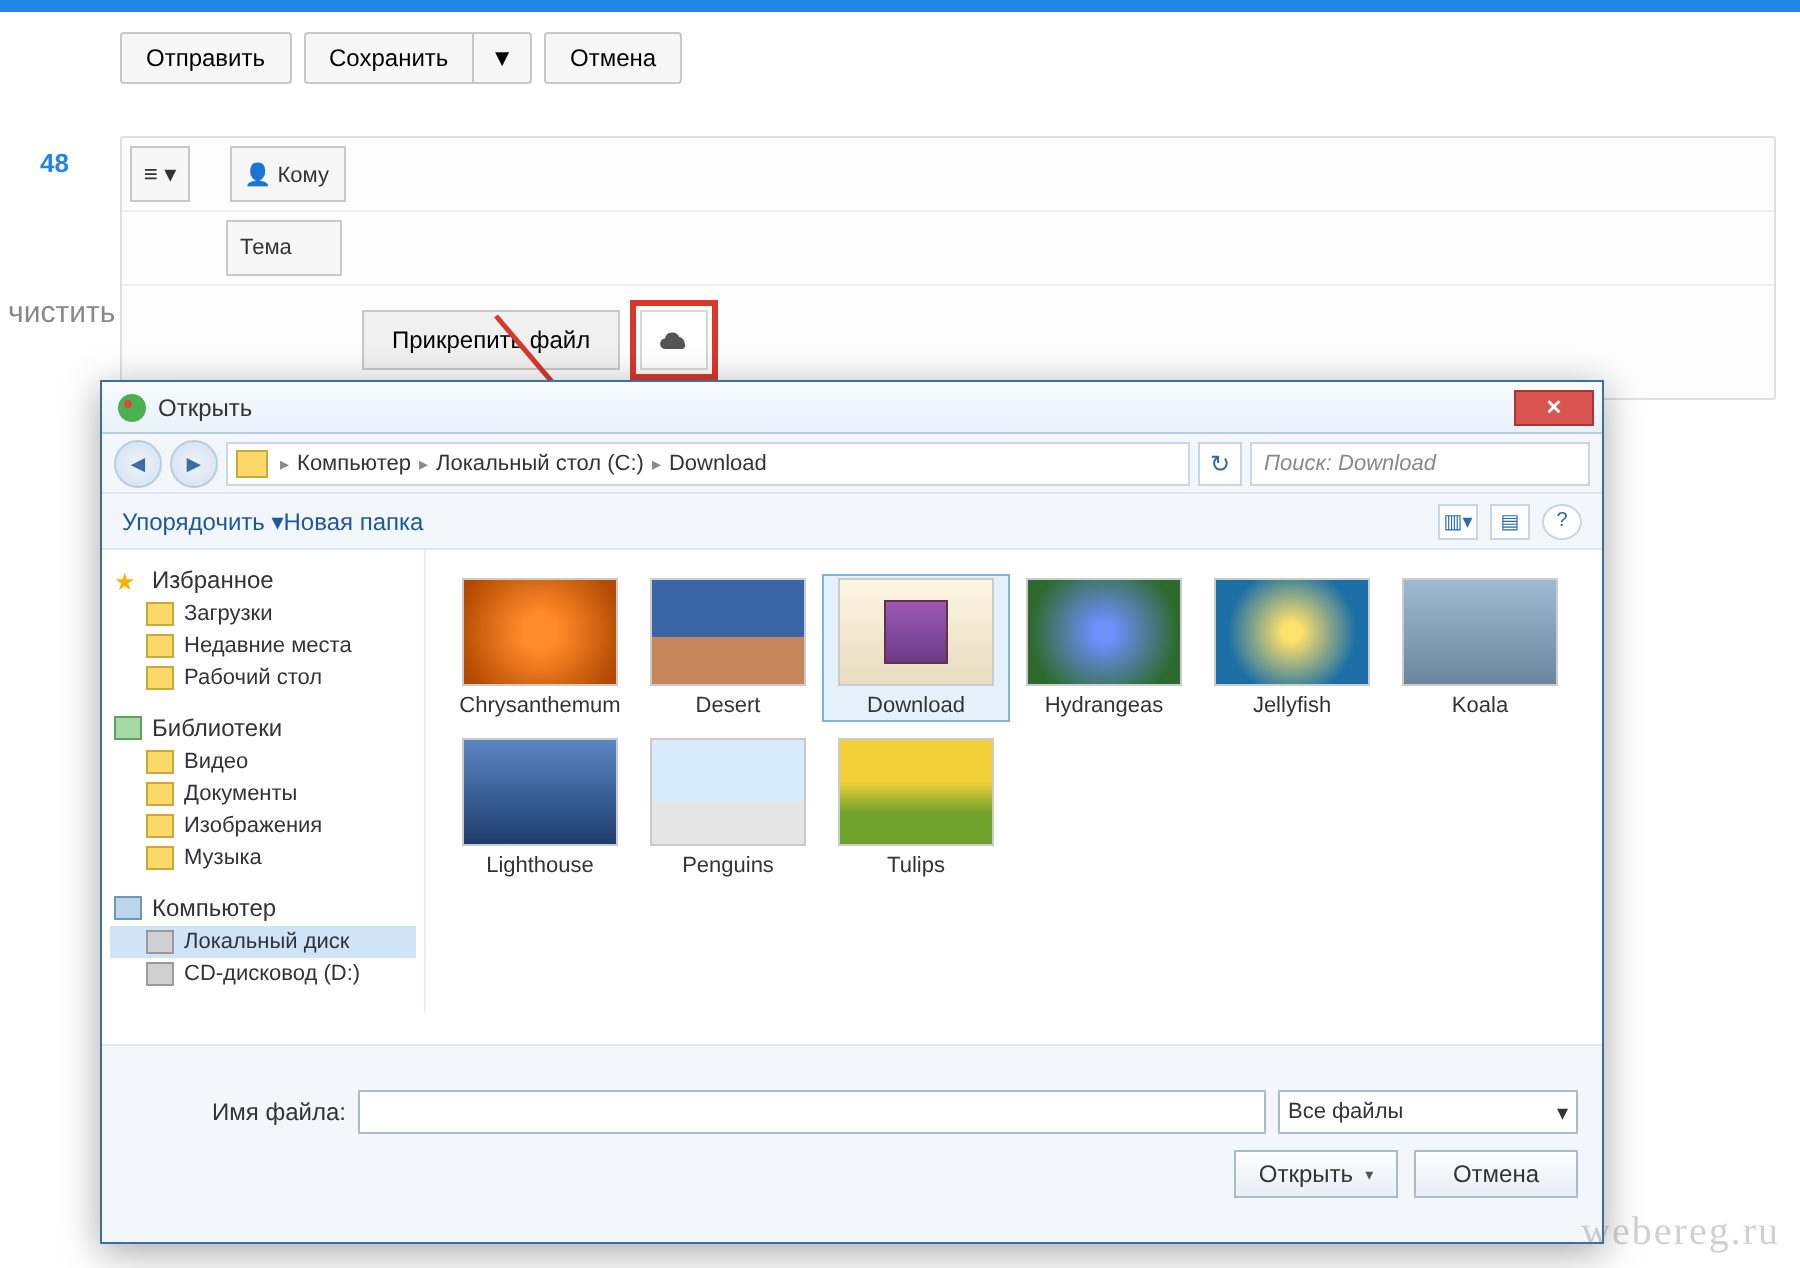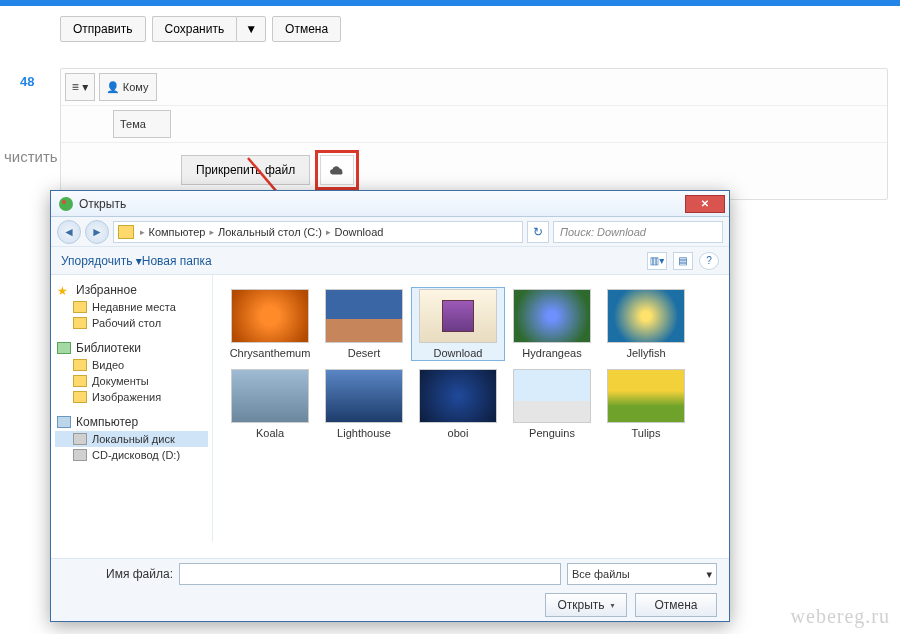--- a/index.html
+++ b/index.html
@@ -12,32 +12,32 @@
   .btn-split { display: flex; }
   .btn-split .btn:first-child { border-right: none; border-radius: 2px 0 0 2px; }
   .btn-split .btn:last-child  { border-radius: 0 2px 2px 0; padding: 5px 8px; }
 
   .side-count { position: absolute; left: 20px; top: 74px; color: #2385e8; font-weight: bold; font-size: 13px; }
   .side-clear { position: absolute; left: 4px; top: 148px; color: #888; font-size: 15px; }
 
   .compose { margin: 18px 12px 10px 60px; border: 1px solid #e0e0e0; border-radius: 2px; background: #fdfdfd; padding-bottom: 14px; }
   .row { display: flex; align-items: center; border-bottom: 1px solid #eee; }
   .row .mini { width: 30px; height: 28px; border: 1px solid #c8c8c8; margin: 4px; display: flex; align-items: center; justify-content: center; font-size: 12px; background: #f7f7f7; cursor: pointer; }
-  .row .lbl { width: 58px; height: 28px; border: 1px solid #c8c8c8; margin: 4px 4px 4px 0; display: flex; align-items: center; padding: 0 6px; background: #f7f7f7; font-size: 11px; }
+  .row .lbl { width: 58px; height: 28px; border: 1px solid #c8c8c8; margin: 4px 4px 4px 16px; display: flex; align-items: center; padding: 0 6px; background: #f7f7f7; font-size: 11px; }
   .row .grow { flex: 1; height: 28px; }
   .row2 { padding-left: 48px; }
   .row2 .lbl { margin-left: 4px; }
 
   .attach-row { padding: 12px 0 0 120px; display: flex; gap: 10px; align-items: center; }
   .attach-btn { background: #f0f0f0; border: 1px solid #c8c8c8; padding: 7px 14px; font-size: 12px; cursor: pointer; }
   .cloud-box { width: 34px; height: 30px; display: flex; align-items: center; justify-content: center; outline: 3px solid #d9372a; outline-offset: 2px; border: 1px solid #d8d8d8; background: #fff; cursor: pointer; }
   .cloud-box svg { width: 18px; height: 12px; }
 
   
-  .dialog { position: absolute; left: 50px; top: 190px; width: 680px; height: 432px; border: 1px solid #3b6ea5; background: #fff; box-shadow: 0 4px 18px rgba(0,0,0,.35); display: flex; flex-direction: column; }
+  .dialog { position: absolute; left: 50px; top: 190px; width: 752px; height: 432px; border: 1px solid #3b6ea5; background: #fff; box-shadow: 0 4px 18px rgba(0,0,0,.35); display: flex; flex-direction: column; }
   .dlg-title { height: 26px; background: linear-gradient(#f8fbff,#e8f1fb); border-bottom: 1px solid #b8cde0; display: flex; align-items: center; padding: 0 4px 0 8px; font-size: 12px; }
   .dlg-title .t-icon { width: 14px; height: 14px; margin-right: 6px; background: #4caf50; border-radius: 50%; position: relative; }
   .dlg-title .t-icon::after { content:""; position:absolute; left:3px; top:3px; width:4px; height:4px; background:#d94e3b; border-radius:50%; }
   .dlg-title .spacer { flex: 1; }
   .dlg-close { width: 40px; height: 18px; background: #d9534f; color: #fff; display: flex; align-items: center; justify-content: center; font-weight: bold; border: 1px solid #a33; cursor: pointer; font-size: 10px; }
 
   .dlg-nav { height: 30px; background: #f3f7fc; border-bottom: 1px solid #dbe7f2; display: flex; align-items: center; padding: 0 6px; gap: 4px; }
   .navcircle { width: 24px; height: 24px; border-radius: 50%; background: radial-gradient(#eef4fb,#d0e0f0); border: 1px solid #b8cde0; cursor: pointer; display: flex; align-items: center; justify-content: center; font-size: 12px; color: #3b6ea5; }
   .dlg-path { flex: 1; height: 22px; border: 1px solid #c7d6e5; background: #fff; display: flex; align-items: center; padding: 0 4px; font-size: 11px; gap: 2px; }
   .crumb { padding: 0 2px; color: #333; }
@@ -76,21 +76,21 @@
   .th-2{background:linear-gradient(#fdf6e3,#e8dcc0);display:flex;align-items:center;justify-content:center;}
   .th-2::after{content:"";width:30px;height:30px;background:linear-gradient(#9b59b6,#6b3b87);border:1px solid #634;}
   .th-3{background:radial-gradient(circle,#6e90ff 10%,#2e6a2e 80%);}
   .th-4{background:radial-gradient(circle,#ffe26b 10%,#1b6fa5 70%);}
   .th-5{background:linear-gradient(#9fbbd4,#6b879e);}
   .th-6{background:linear-gradient(#5a86c4,#1d3c6b);}
   .th-7{background:radial-gradient(circle,#204a9b,#0d1d3d);}
   .th-8{background:linear-gradient(#d8ecfb 60%,#e5e5e5 60%);}
   .th-9{background:linear-gradient(#f2d13a 40%,#6fa22a 70%);}
 
-  .dlg-footer { border-top: 1px solid #dbe7f2; background: #f3f7fc; padding: 4px 12px; display: flex; flex-direction: column; gap: 8px; margin-top: 16px; }
+  .dlg-footer { border-top: 1px solid #dbe7f2; background: #f3f7fc; padding: 22px 12px; display: flex; flex-direction: column; gap: 8px; margin-top: 16px; }
   .fn-row { display: flex; align-items: center; gap: 6px; }
   .fn-row label { font-size: 12px; width: 110px; text-align: right; }
   .fn-input { flex: 1; height: 22px; border: 1px solid #abc; background: #fff; padding: 0 4px; font-size: 12px; }
   .fn-select { width: 150px; height: 22px; border: 1px solid #abc; background: #fff; font-size: 11px; padding: 0 4px; display:flex;align-items:center;justify-content:space-between; cursor:pointer;gap:40px;}
   .btn-row { display: flex; justify-content: flex-end; gap: 8px; }
   .win-btn { min-width: 82px; height: 24px; border: 1px solid #abc; background: linear-gradient(#fefefe,#e8eef6); font-size: 12px; cursor: pointer; display:flex;align-items:center;justify-content:center; gap:3px; }
   .win-btn.split::after{content:"▾";font-size:8px;color:#555;margin-left:3px;}
 
   .arrow { position: absolute; pointer-events: none; }
   .watermark { position: absolute; right: 10px; bottom: 6px; font-size: 20px; color: rgba(120,120,120,.35); font-family: Georgia, serif; letter-spacing: 1px; }
@@ -177,20 +177,24 @@
 
   <div class="dlg-body">
     <div class="tree">
       <div class="tree-group">
         <div class="tree-hdr">
             <span class="ico ico-star">★</span>
             <span>Избранное</span>
           </div>
         <div class="tree-item">
             <span class="ico ico-fold"></span>
+            <span>Загрузки</span>
+          </div>
+        <div class="tree-item">
+            <span class="ico ico-fold"></span>
             <span>Недавние места</span>
           </div>
         <div class="tree-item">
             <span class="ico ico-fold"></span>
             <span>Рабочий стол</span>
           </div>
       </div>
       <div class="tree-group">
         <div class="tree-hdr">
             <span class="ico ico-lib"></span>
@@ -201,20 +205,24 @@
             <span>Видео</span>
           </div>
         <div class="tree-item">
             <span class="ico ico-fold"></span>
             <span>Документы</span>
           </div>
         <div class="tree-item">
             <span class="ico ico-fold"></span>
             <span>Изображения</span>
           </div>
+        <div class="tree-item">
+            <span class="ico ico-fold"></span>
+            <span>Музыка</span>
+          </div>
       </div>
       <div class="tree-group">
         <div class="tree-hdr">
             <span class="ico ico-comp"></span>
             <span>Компьютер</span>
           </div>
         <div class="tree-item selected">
             <span class="ico ico-disk"></span>
             <span>Локальный диск</span>
           </div>
@@ -246,24 +254,20 @@
           <div class="thumb th-4"></div>
           <span class="file-name">Jellyfish</span>
         </div>
       <div class="file">
           <div class="thumb th-5"></div>
           <span class="file-name">Koala</span>
         </div>
       <div class="file">
           <div class="thumb th-6"></div>
           <span class="file-name">Lighthouse</span>
-        </div>
-      <div class="file">
-          <div class="thumb th-7"></div>
-          <span class="file-name">oboi</span>
         </div>
       <div class="file">
           <div class="thumb th-8"></div>
           <span class="file-name">Penguins</span>
         </div>
       <div class="file">
           <div class="thumb th-9"></div>
           <span class="file-name">Tulips</span>
         </div>
     </div>

